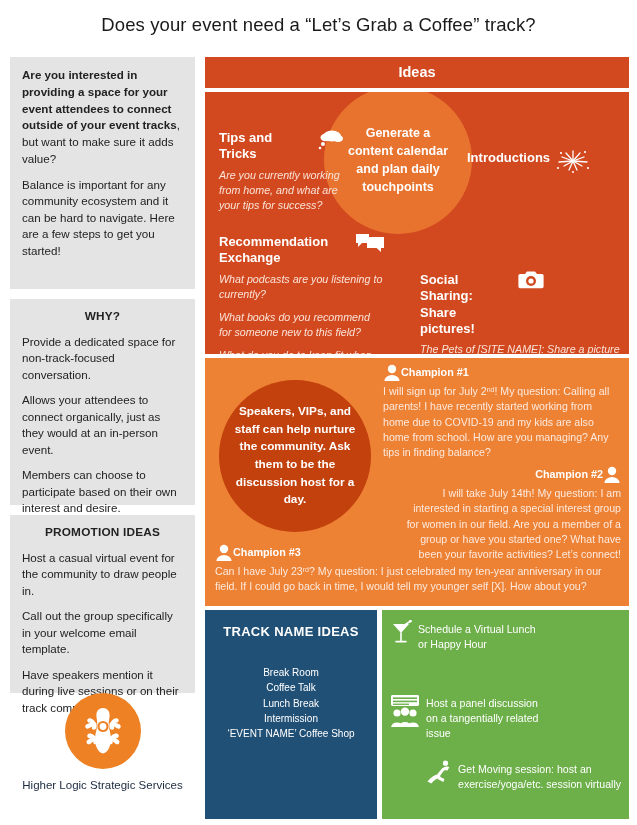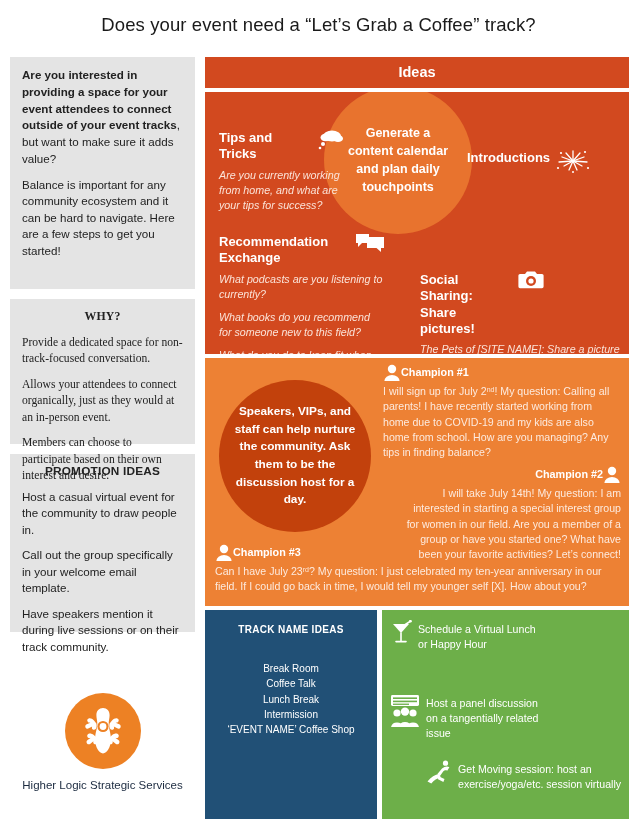--- a/index.html
+++ b/index.html
@@ -28,21 +28,21 @@
   }
   .gray-card p { font-size: 11.6px; line-height: 1.42; margin-bottom: 9px; }
   .gray-card p:last-child { margin-bottom: 0; }
   .gray-card .lead { font-size: 11.6px; line-height: 1.45; }
   .gray-card .lead b { font-weight: bold; }
   .card-heading {
     text-align: center; font-weight: bold; font-size: 11.8px;
     margin-bottom: 11px; letter-spacing: 0.2px;
   }
   .intro-card { height: 232px; }
-  .why-card { height: 145px; font-family: Liberation Serif, serif; }
+  .why-card { height: 206px; }
   .promo-card { height: 178px; }
 
   
   .logo-block { position: absolute; left: 10px; top: 693px; width: 185px; text-align: center; }
   .logo-circle {
     width: 76px; height: 76px; border-radius: 50%;
     background: #ED8124; margin: 0 auto;
     display: flex; align-items: center; justify-content: center;
   }
   .logo-caption { margin-top: 10px; font-size: 11.5px; color: #1c2b40; }
@@ -116,21 +116,21 @@
   sup { font-size: 0.66em; vertical-align: 0.45em; }
 
   
   .bottom-row { display: flex; gap: 5px; margin-top: 4px; height: 209px; }
 
   .track-panel {
     width: 172px; background: #215076; color: #fff;
     padding: 14px 8px 0 8px; text-align: center;
   }
   .track-title {
-    font-weight: bold; font-size: 10px; letter-spacing: 0.3px;
+    font-weight: bold; font-size: 13px; letter-spacing: 0.3px;
     margin-bottom: 26px;
   }
   .track-list li { list-style: none; font-size: 10px; line-height: 1.53; }
 
   .green-panel {
     flex: 1; position: relative; background: #6DAF49; color: #fff; overflow: hidden;
   }
   .green-circle {
     right: -4px; top: 28px; width: 134px; height: 134px;
     background: #93CE54;

